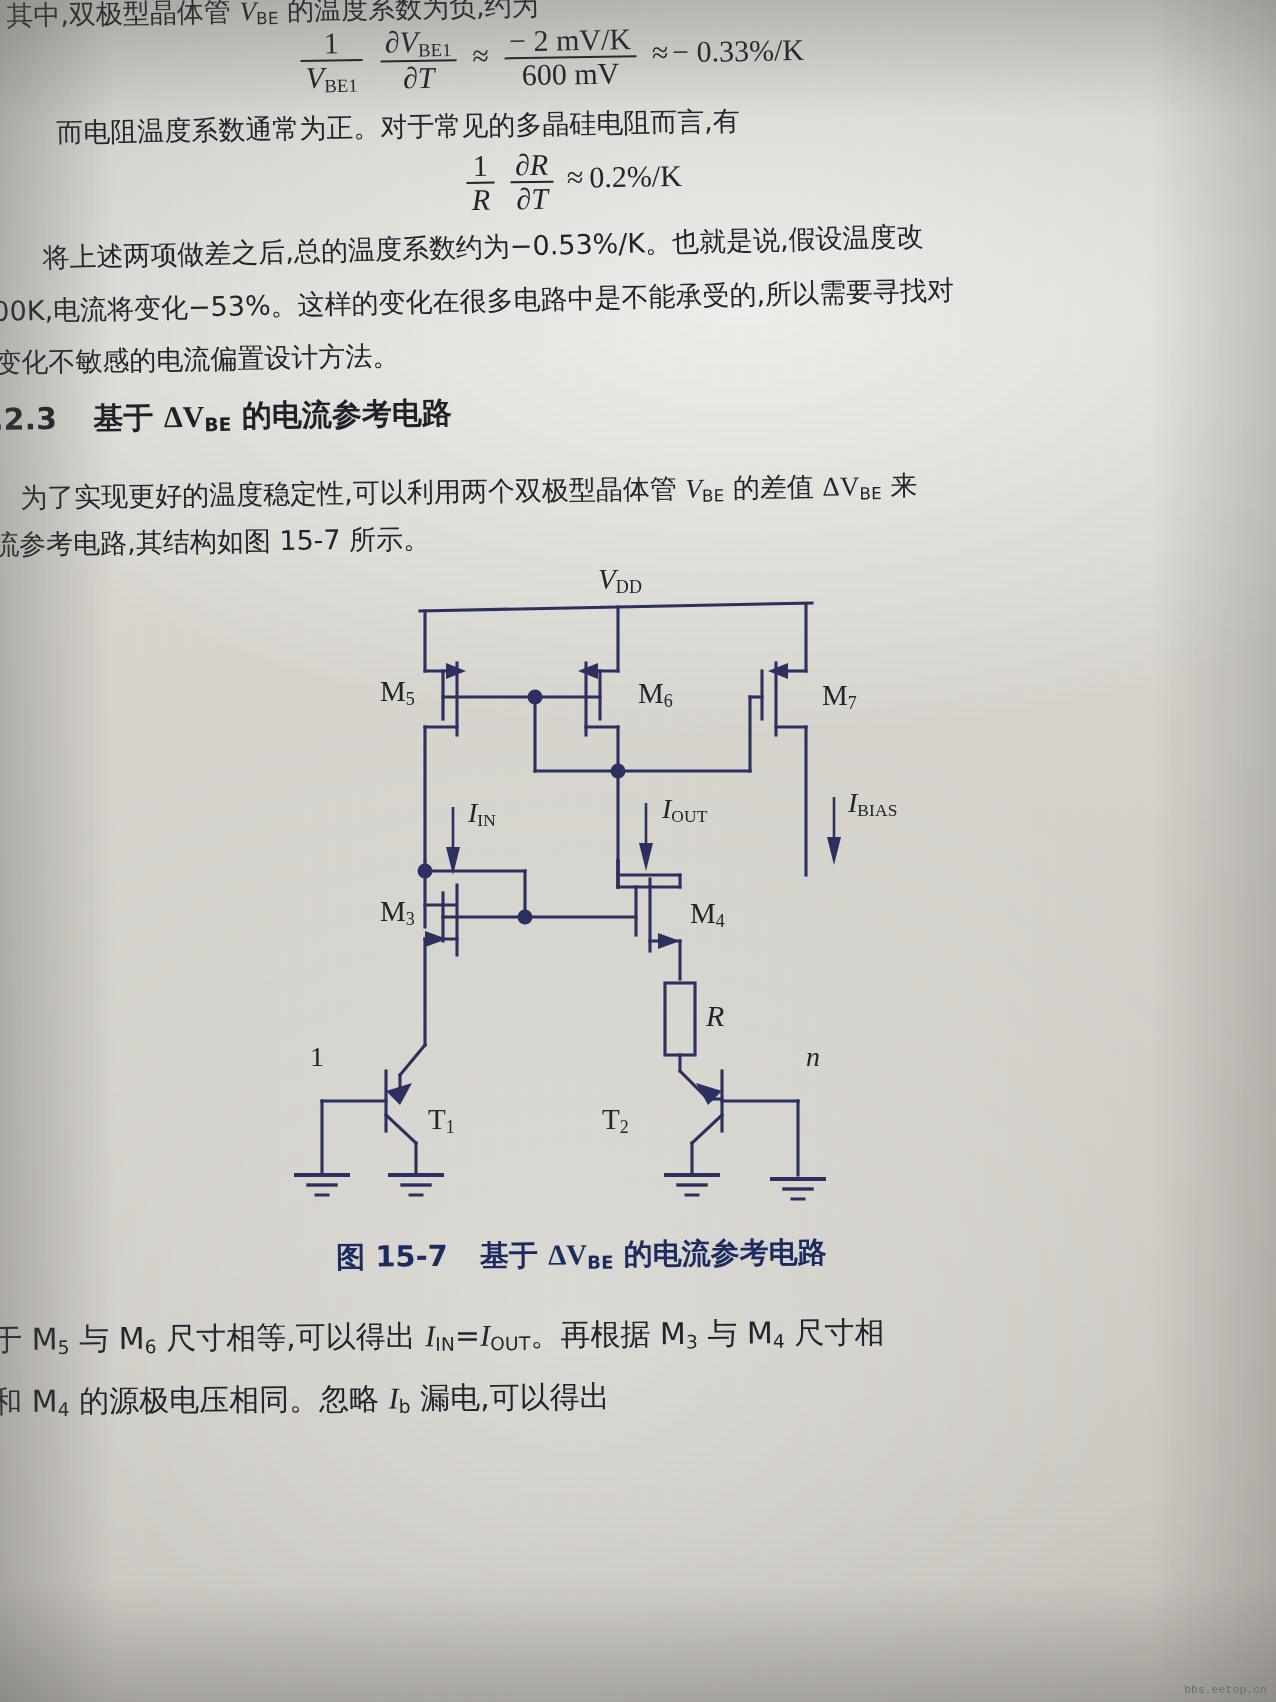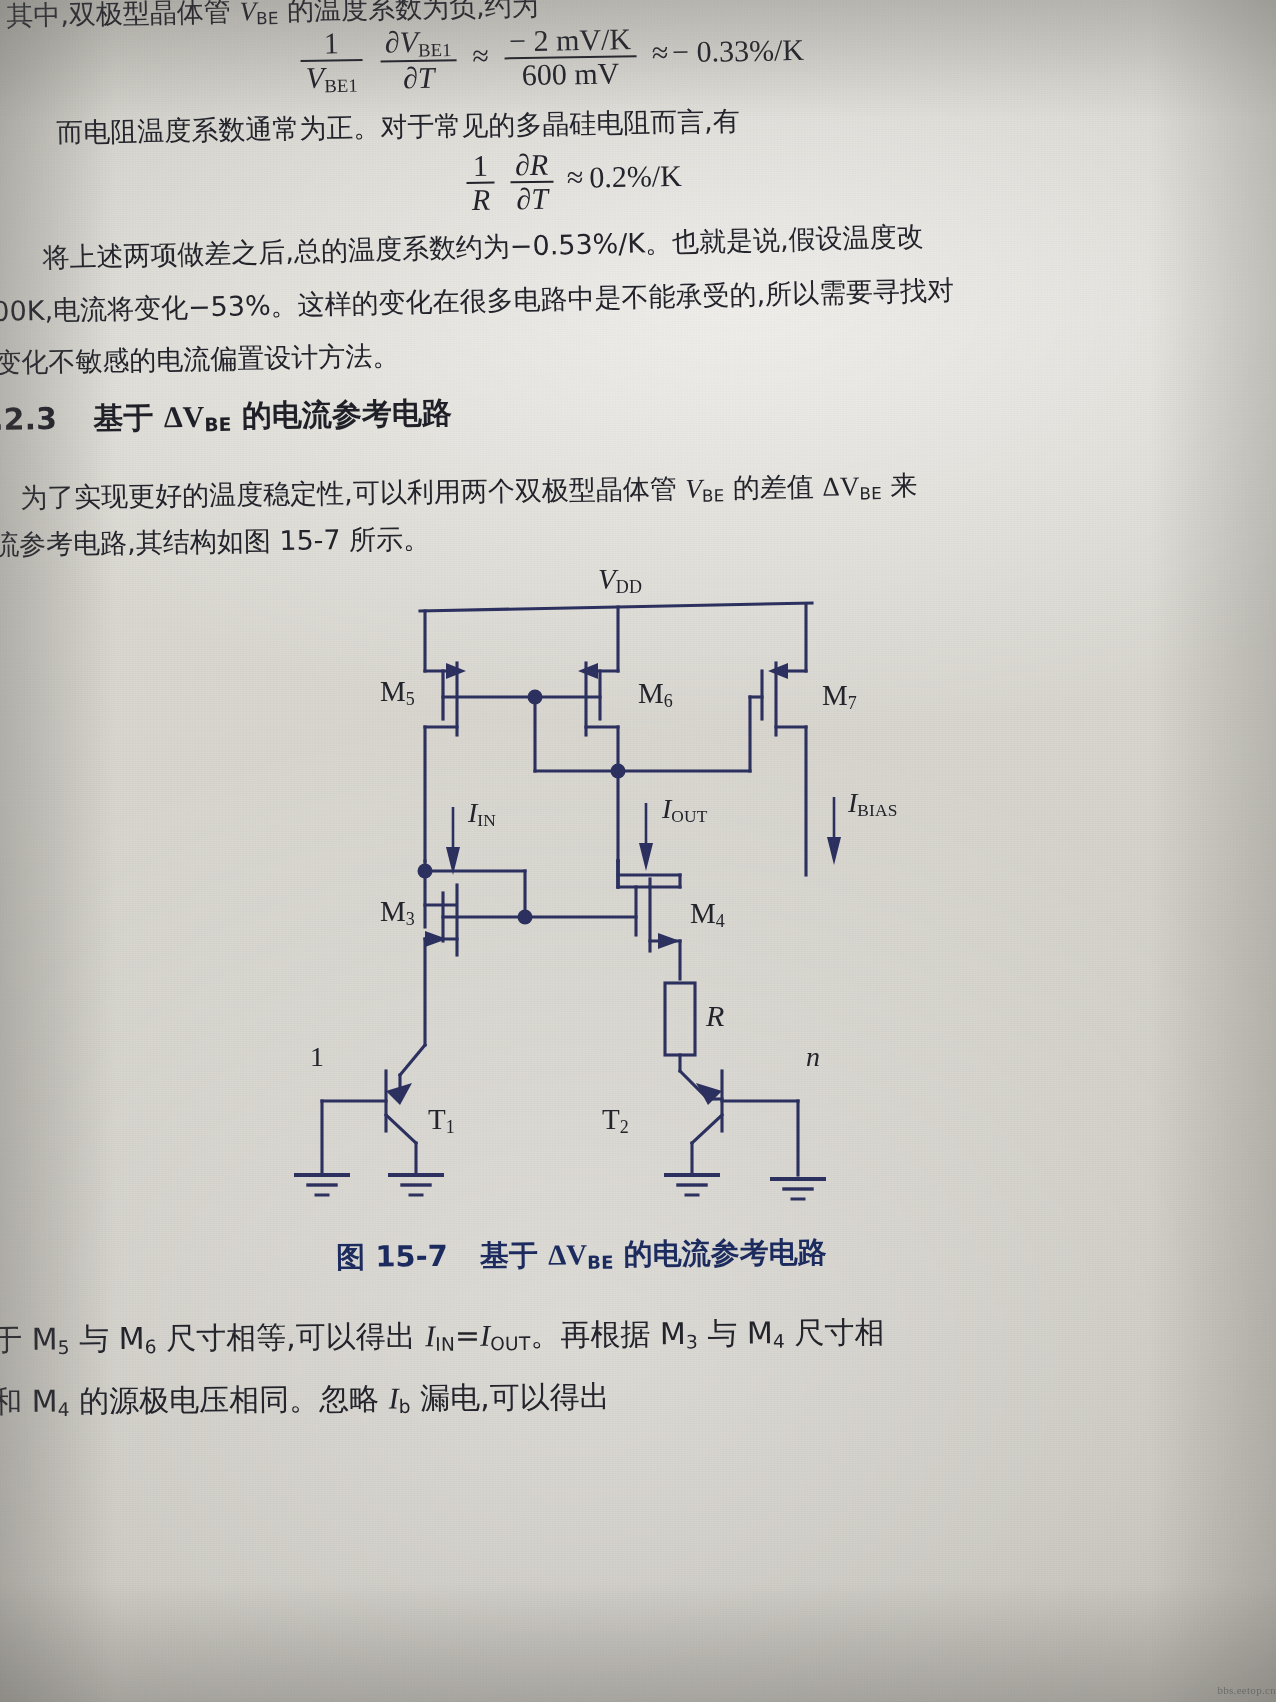--- a/index.html
+++ b/index.html
@@ -43,21 +43,21 @@
   .frac .num{display:block;padding:0 5px;}
   .frac .den{display:block;border-top:2px solid #21222a;padding:0 5px;}
 
   
   .head{position:absolute;font-family:"DejaVu Sans",sans-serif;font-weight:bold;color:#1d1e26;}
 
   
   .cap{position:absolute;font-family:"DejaVu Sans",sans-serif;font-weight:bold;color:#1b2a5e;}
 
   
-  .wm{position:absolute;right:0;bottom:6px;font-size:11px;color:#6d6c68;font-family:Liberation Serif, serif;letter-spacing:.3px;}
+  .wm{position:absolute;right:9px;bottom:6px;font-size:11px;color:#6d6c68;font-family:Liberation Mono, monospace;letter-spacing:.3px;}
 
   #figure{position:absolute;left:250px;top:575px;width:700px;height:660px;}
   #figure svg{display:block;}
 </style>
 </head>
 <body>
 
 <div id="page">
 
   <div class="t line" style="left:6px;top:-2px;font-size:27px;transform:rotate(-1.1deg);transform-origin:left top;">

